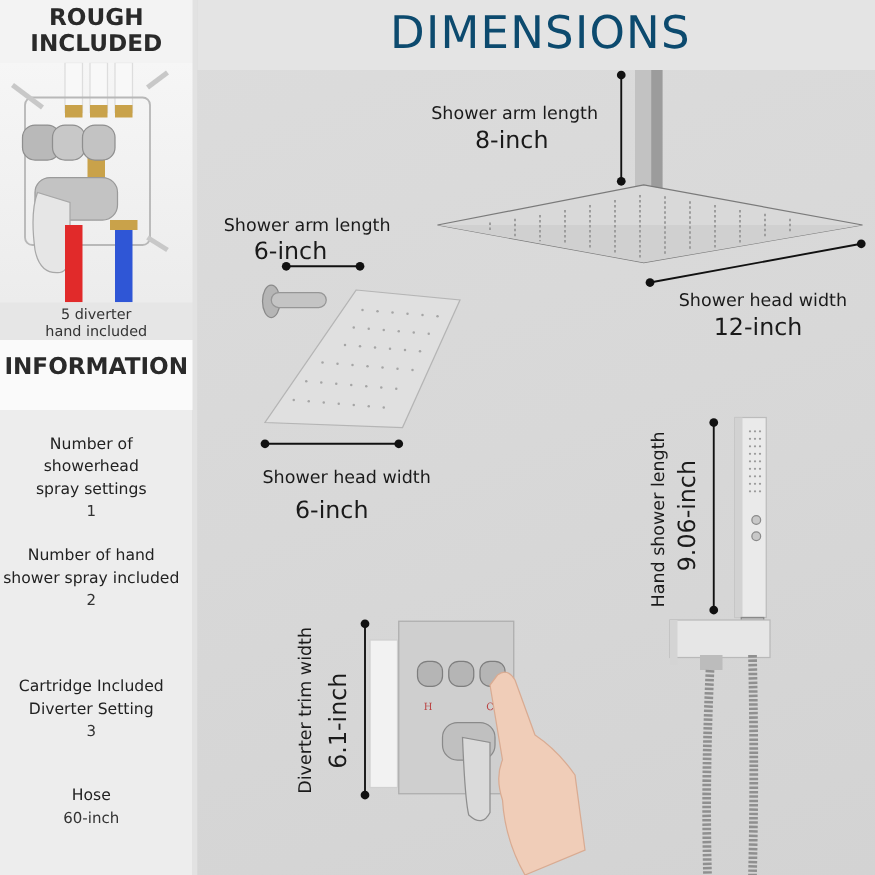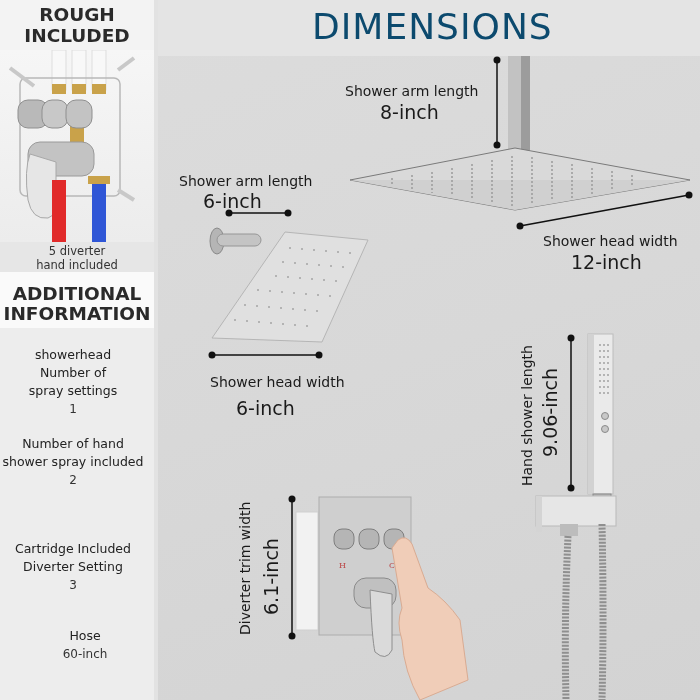--- a/index.html
+++ b/index.html
@@ -72,45 +72,44 @@
     </svg>
   </div>
 
   <div class="rough-caption">
     <div>5 diverter</div>
     <div>hand included</div>
   </div>
 
   <div class="addl-box">
     <div class="addl-title">
-      <div>ADDITIONAL</div>
       <div>INFORMATION</div>
     </div>
   </div>
 
   <div class="info-item" style="top:346px;">
+    <div>Number of</div>
     <div>showerhead</div>
-    <div>Number of</div>
     <div>spray settings</div>
     <span class="val">1</span>
   </div>
 
   <div class="info-item" style="top:435px;">
     <div>Number of hand</div>
     <div>shower spray included</div>
     <span class="val">2</span>
   </div>
 
   <div class="info-item" style="top:540px;">
     <div>Cartridge Included</div>
     <div>Diverter Setting</div>
     <span class="val">3</span>
   </div>
 
-  <div class="info-item" style="top:627px;margin-left:12px;">
+  <div class="info-item" style="top:627px;">
     <div>Hose</div>
     <span class="val">60-inch</span>
   </div>
 </div>
 
 <div class="main"></div>
 <div class="title-band"></div>
 <div class="page-title">DIMENSIONS</div>
 
 <svg width="700" height="700" viewBox="0 0 700 700">

